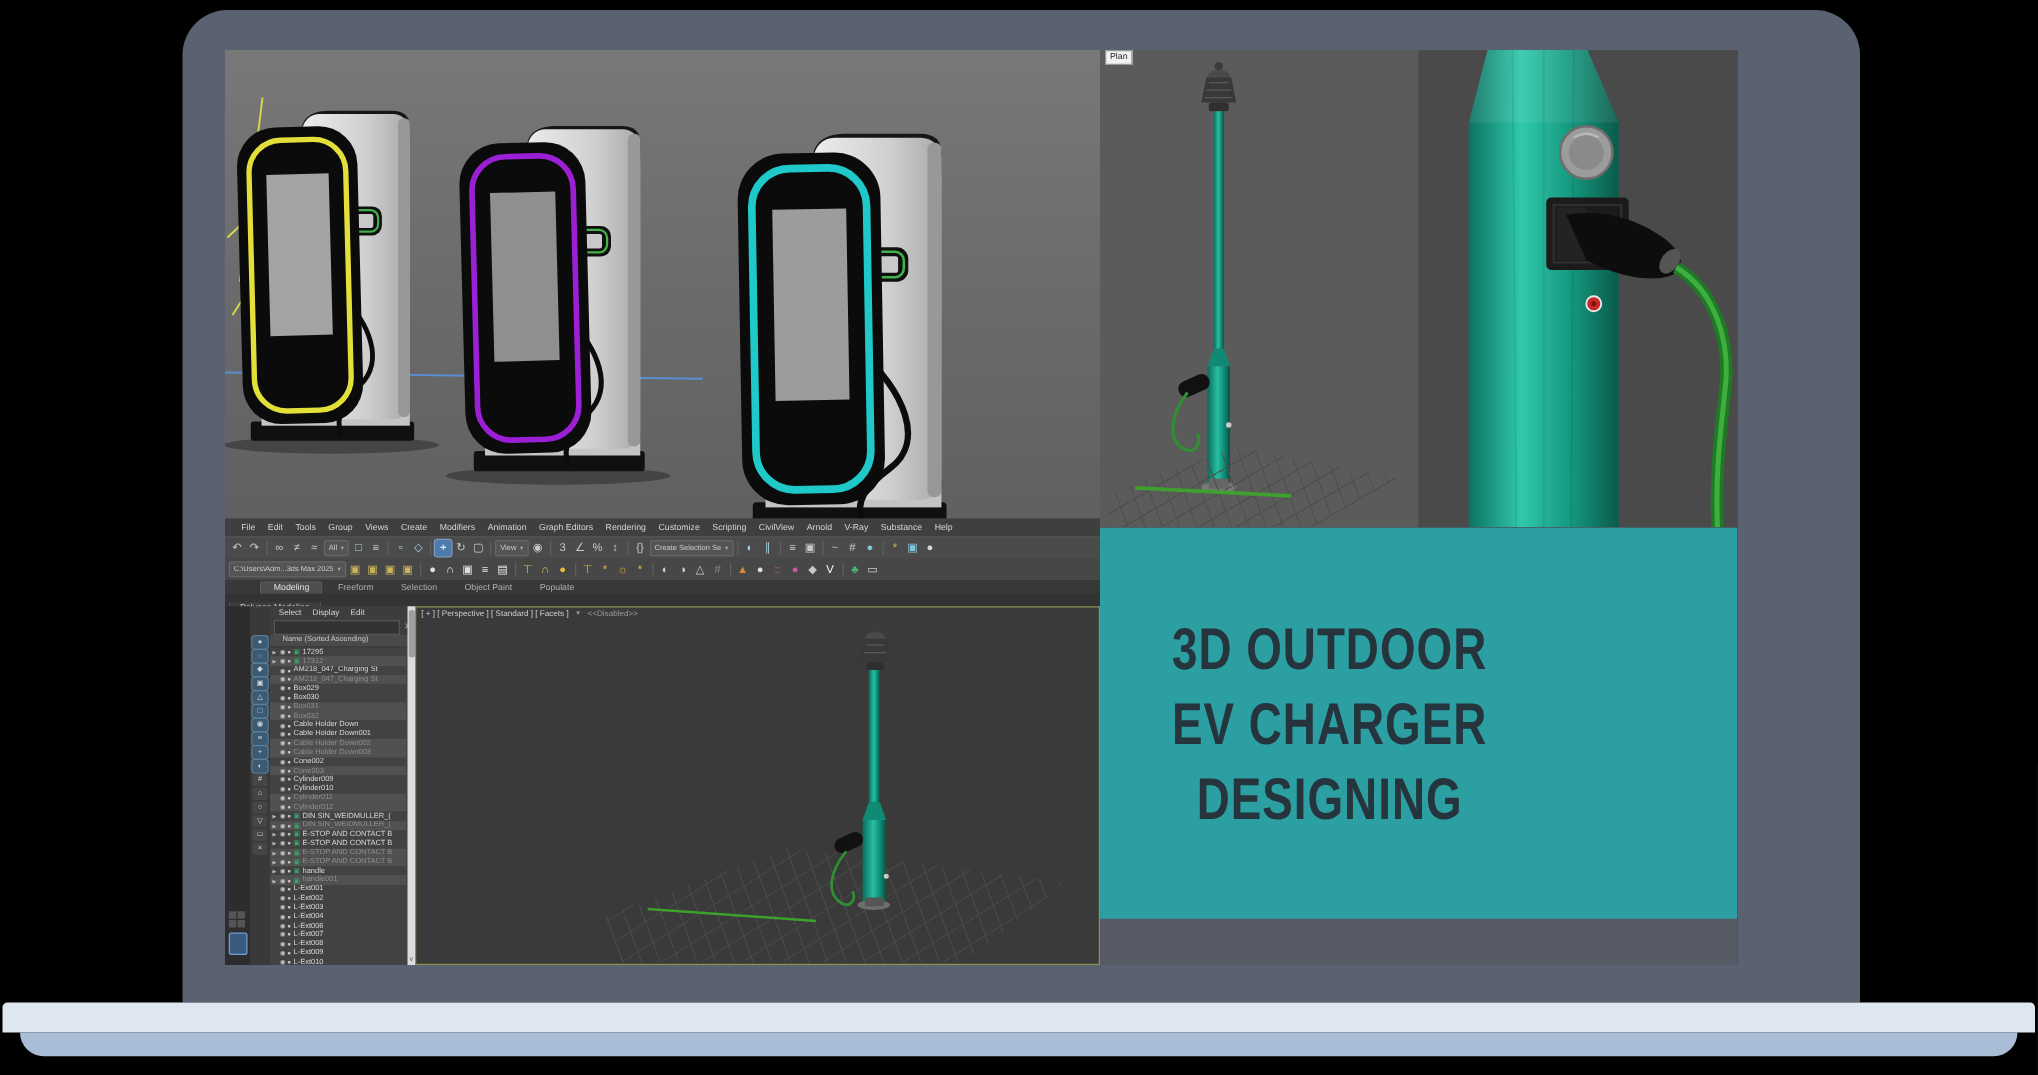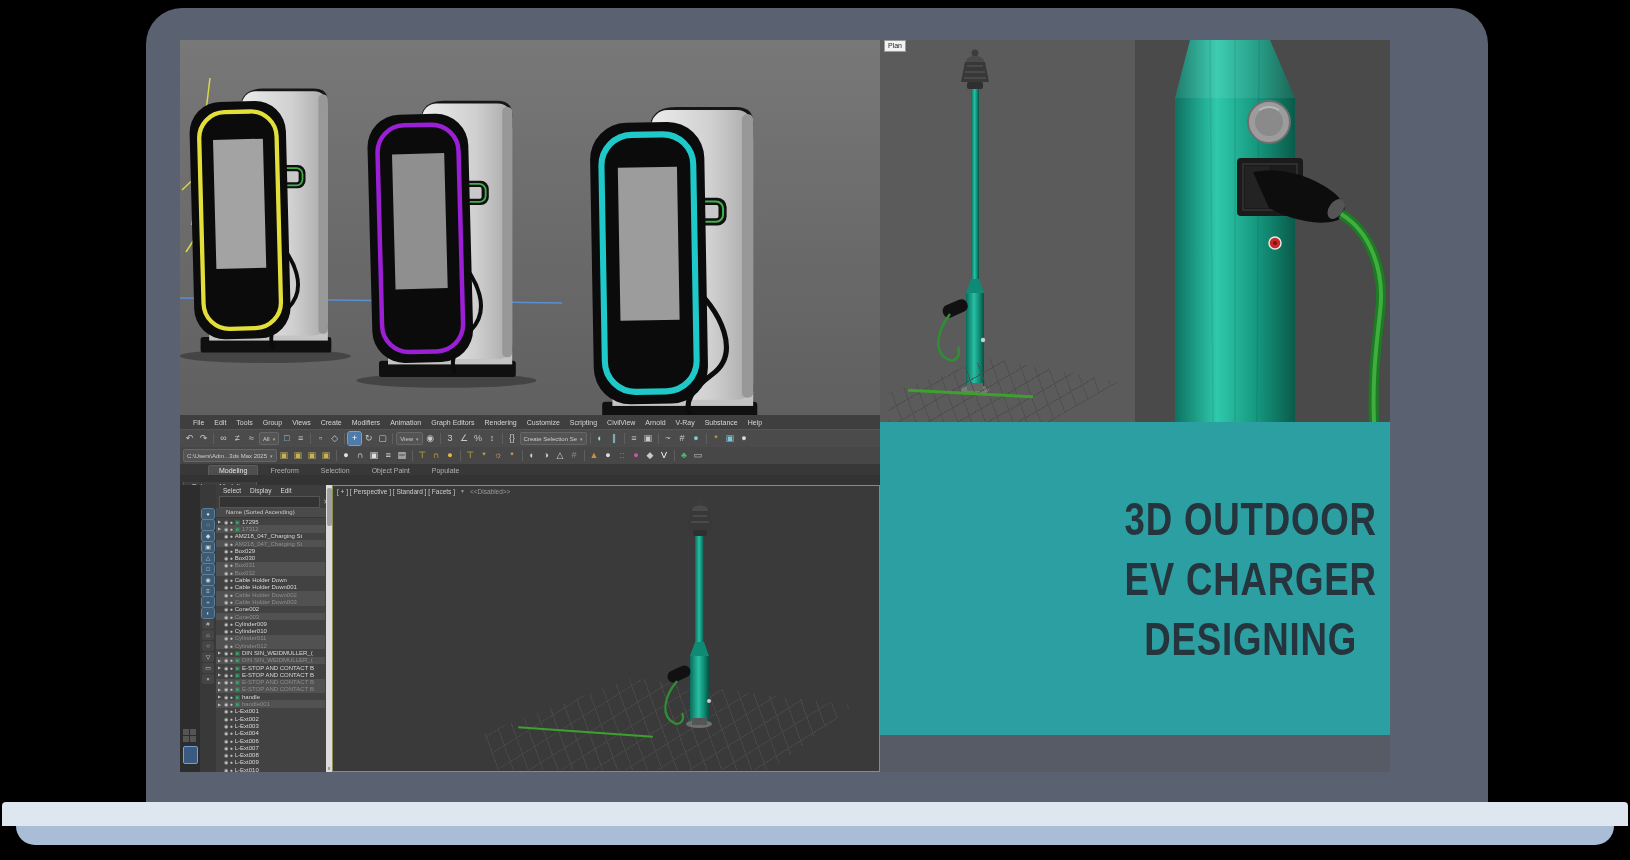--- a/index.html
+++ b/index.html
@@ -14,21 +14,21 @@
     background:#a9bed6;border-radius:0 0 30px 30px;}
   .screen{position:absolute;left:180px;top:40px;width:1210px;height:732px;background:#3c3c3c;overflow:hidden;}
   .quad{position:absolute;overflow:hidden;}
   
   .tl{left:0;top:0;width:700px;height:375px;background:linear-gradient(#787878,#6a6a6a 55%,#606060);}
   .trA{left:700px;top:0;width:255px;height:382px;background:#5b5b5b;}
   .trB{left:955px;top:0;width:255px;height:382px;background:#4a4a4a;}
   .bl{left:0;top:375px;width:700px;height:357px;background:#3f3f3f;}
   .br{left:700px;top:382px;width:510px;height:350px;background:#575b66;}
   .br-teal{position:absolute;left:0;top:0;width:510px;height:313px;
-    display:flex;flex-direction:column;justify-content:center;align-items:flex-end;}
+    display:flex;flex-direction:column;justify-content:center;align-items:flex-start;}
   .title-line{font-weight:bold;font-size:47px;line-height:60px;transform:scaleX(0.78);
     letter-spacing:1px;white-space:nowrap;}
   .title-block{transform:translateX(22px);text-align:center;}
   .plan-label{position:absolute;left:4px;top:0;background:#f2f2f2;color:#222;
     font-size:7px;padding:0 3px;line-height:10px;border:1px solid #999;}
   
   .menubar{height:14px;background:#3f3f3f;display:flex;align-items:center;padding-left:8px;}
   .menu-item{font-size:7px;color:#d6d6d6;padding:0 5px;white-space:nowrap;}
   .tbrow{display:flex;align-items:center;padding:0 3px;gap:1px;}
   .tb1{height:17px;background:#4b4b4b;border-top:1px solid #555;}

